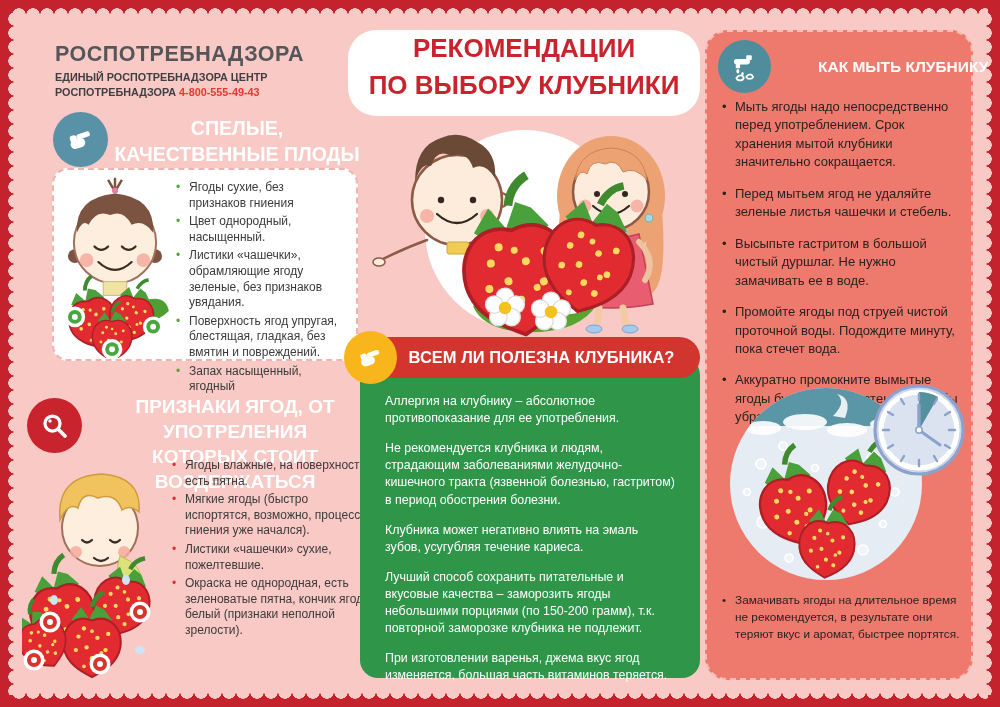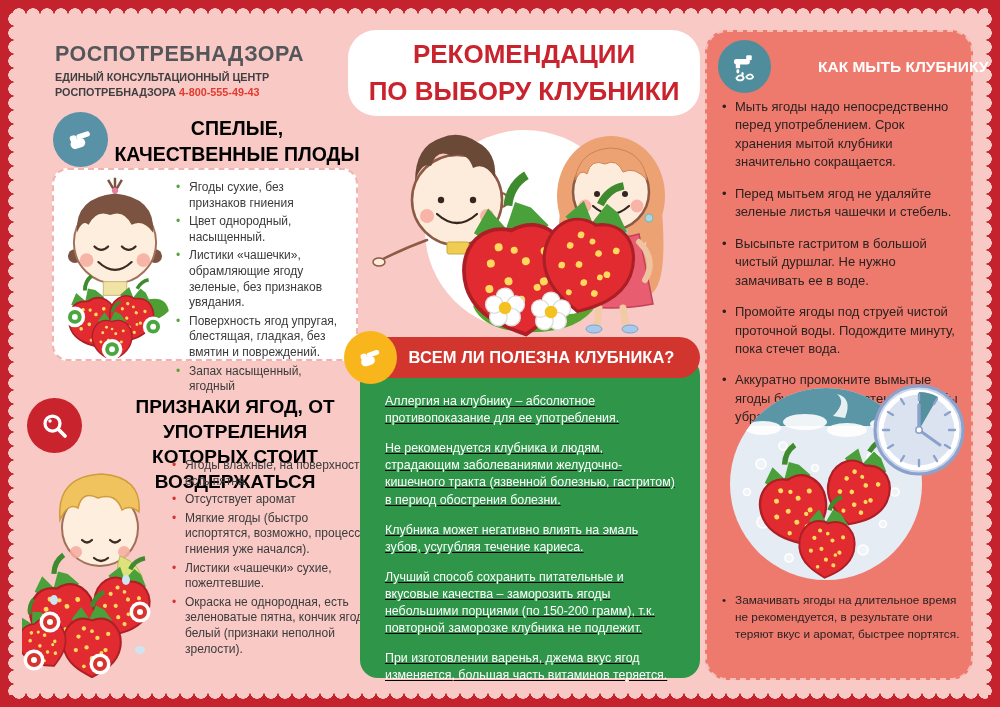--- a/index.html
+++ b/index.html
@@ -22,49 +22,49 @@
   #logo-sub{left:55px;top:70px;font-size:10.8px;font-weight:bold;color:#3f3f41;line-height:1.4;}
   #logo-phone{color:#e23a2e;}
 
   
   .circle-icon{border-radius:50%;display:flex;align-items:center;justify-content:center;}
   #icon-hand-ripe{left:53px;top:112px;width:55px;height:55px;background:#5992a6;}
   #icon-mag{left:27px;top:398px;width:55px;height:55px;background:#c9242d;}
   #icon-hand-useful{left:344px;top:331px;width:53px;height:53px;background:#f8b61c;z-index:4;}
   #icon-faucet{left:718px;top:40px;width:53px;height:53px;background:#4f8d9c;}
 
-  .sec-head{color:#000000;font-weight:bold;text-align:center;line-height:1.32;}
+  .sec-head{color:#ffffff;font-weight:bold;text-align:center;line-height:1.32;}
   #head-ripe{left:112px;top:116px;width:250px;font-size:19.5px;}
   #head-avoid{left:92px;top:394px;width:286px;font-size:19px;}
 
   
   #ripe-card{left:52px;top:168px;width:306px;height:193px;background:#fff;border:2px dashed #f0b3ad;
              border-radius:16px;box-sizing:border-box;display:flex;}
   #ripe-card svg{flex:0 0 118px;margin:2px 0 0 2px;}
   .blist{list-style:none;margin:0;padding:0;}
   .blist li{position:relative;padding-left:13px;color:#3b3b3b;}
   .blist li::before{content:"•";position:absolute;left:0;top:0;}
   #ripe-list{margin:10px 12px 0 2px;font-size:12px;line-height:1.3;}
   #ripe-list li{margin-bottom:3px;}
   #ripe-list li::before{color:#58a53c;}
   #avoid-list{left:172px;top:458px;width:198px;font-size:12px;line-height:1.3;}
   #avoid-list li{margin-bottom:3px;}
   #avoid-list li::before{color:#d6342c;}
   #avoid-illustration{left:22px;top:460px;}
 
   
   #title-box{left:348px;top:30px;width:352px;height:86px;background:#fff;border-radius:28px;
-             display:flex;flex-direction:column;justify-content:center;text-align:center;
+             display:flex;flex-direction:column;text-align:center;
              color:#c9242d;font-weight:bold;font-size:26px;line-height:1.42;}
   #center-illustration{left:355px;top:110px;}
   #useful-header{left:355px;top:337px;width:345px;height:41px;background:#d2342e;border-radius:21px;
                  z-index:3;display:flex;align-items:center;justify-content:center;
                  color:#fff;font-weight:bold;font-size:16.5px;padding-left:28px;box-sizing:border-box;}
   #useful-body{left:360px;top:357px;width:340px;height:321px;background:#2e9549;border-radius:18px;
-               z-index:2;box-sizing:border-box;padding:36px 24px 0 25px;text-decoration:underline;}
+               z-index:2;box-sizing:border-box;padding:36px 24px 0 25px;}
   #useful-body p{margin:0 0 13px;color:#fff;font-size:12.4px;line-height:1.38;}
 
   
   #wash-panel{left:705px;top:30px;width:268px;height:650px;background:#ee7a6e;border-radius:22px;
               border:2px dashed rgba(255,255,255,.5);box-sizing:border-box;}
   #head-wash{left:782px;top:58px;width:185px;color:#fff;font-weight:bold;font-size:15.5px;margin-left:36px;}
   #wash-list{left:722px;top:98px;width:236px;font-size:13px;line-height:1.42;}
   #wash-list li{margin-bottom:13px;color:#2a2220;}
   #wash-list li::before{color:#2a2220;}
   #wash-image{left:723px;top:372px;}
@@ -128,21 +128,21 @@
           <circle cx="-5.3" cy="7.3" r="7"></circle>
             <circle cx="-8.6" cy="-2.8" r="7"></circle>
         </g>
         <circle r="5" fill="#f3c120"></circle>
       </g>
     </defs>
   </svg>
 
   <div class="abs" id="logo-title">РОСПОТРЕБНАДЗОРА</div>
   <div class="abs" id="logo-sub">
-    <span>ЕДИНЫЙ КОНСУЛЬТАЦИОННЫЙ ЦЕНТР</span><br>
+    <span>ЕДИНЫЙ РОСПОТРЕБНАДЗОРА ЦЕНТР</span><br>
     <span>РОСПОТРЕБНАДЗОРА</span>
     <span id="logo-phone">4-800-555-49-43</span>
   </div>
 
   <div class="abs circle-icon" id="icon-hand-ripe">
     <svg width="34" height="30" viewBox="0 0 26 26">
         <use href="#def-hand"></use>
       </svg>
   </div>
   <div class="abs sec-head" id="head-ripe">
@@ -207,21 +207,20 @@
     <ellipse cx="32" cy="140" rx="4" ry="5" fill="#cfe4f2"></ellipse>
     <ellipse cx="104" cy="120" rx="4" ry="5" fill="#cfe4f2"></ellipse>
     <ellipse cx="118" cy="190" rx="5" ry="4" fill="#cfe4f2"></ellipse>
     <use href="#def-badge-r" transform="translate(28,162)"></use>
     <use href="#def-badge-r" transform="translate(118,152)"></use>
     <use href="#def-badge-r" transform="translate(78,204)"></use>
     <use href="#def-badge-r" transform="translate(12,200)"></use>
   </svg>
   <ul class="blist abs" id="avoid-list">
       <li>Ягоды влажные, на поверхности есть пятна.</li>
-      <li>Отсутствует аромат</li>
       <li>Мягкие ягоды (быстро испортятся, возможно, процесс гниения уже начался).</li>
       <li>Листики «чашечки» сухие, пожелтевшие.</li>
       <li>Окраска не однородная, есть зеленоватые пятна, кончик ягод белый (признаки неполной зрелости).</li>
     </ul>
 
   <div class="abs" id="title-box">
     <span>РЕКОМЕНДАЦИИ</span>
     <span>ПО ВЫБОРУ КЛУБНИКИ</span>
   </div>
 

